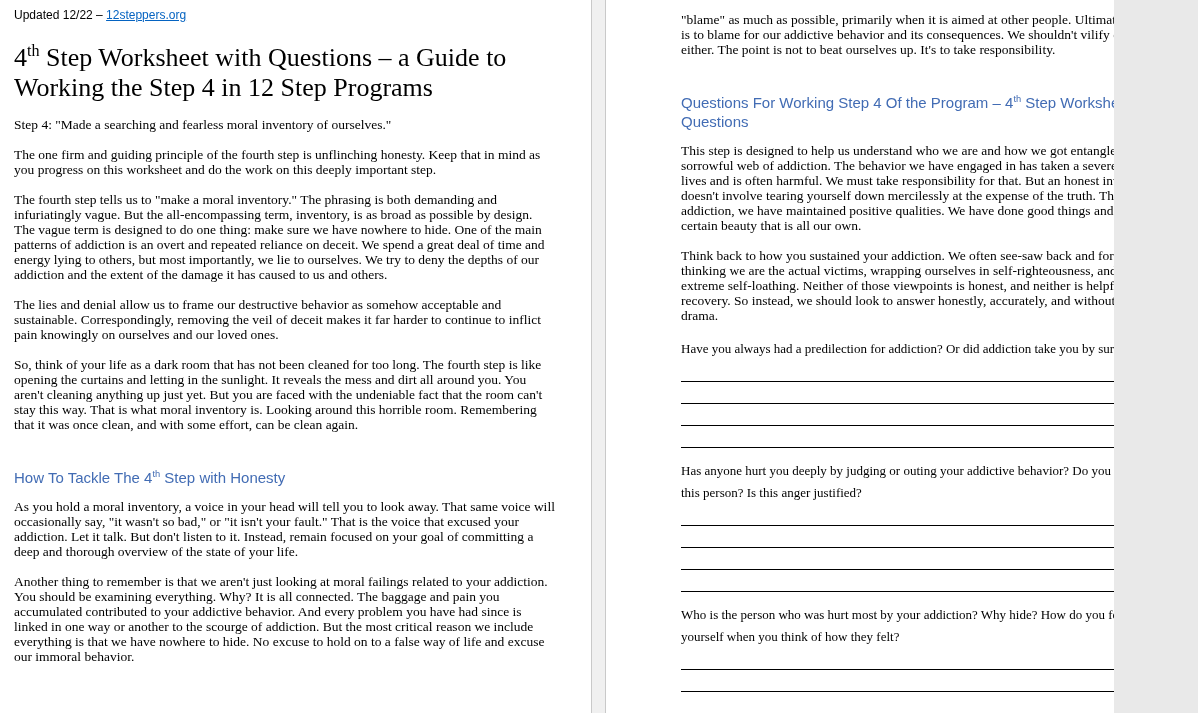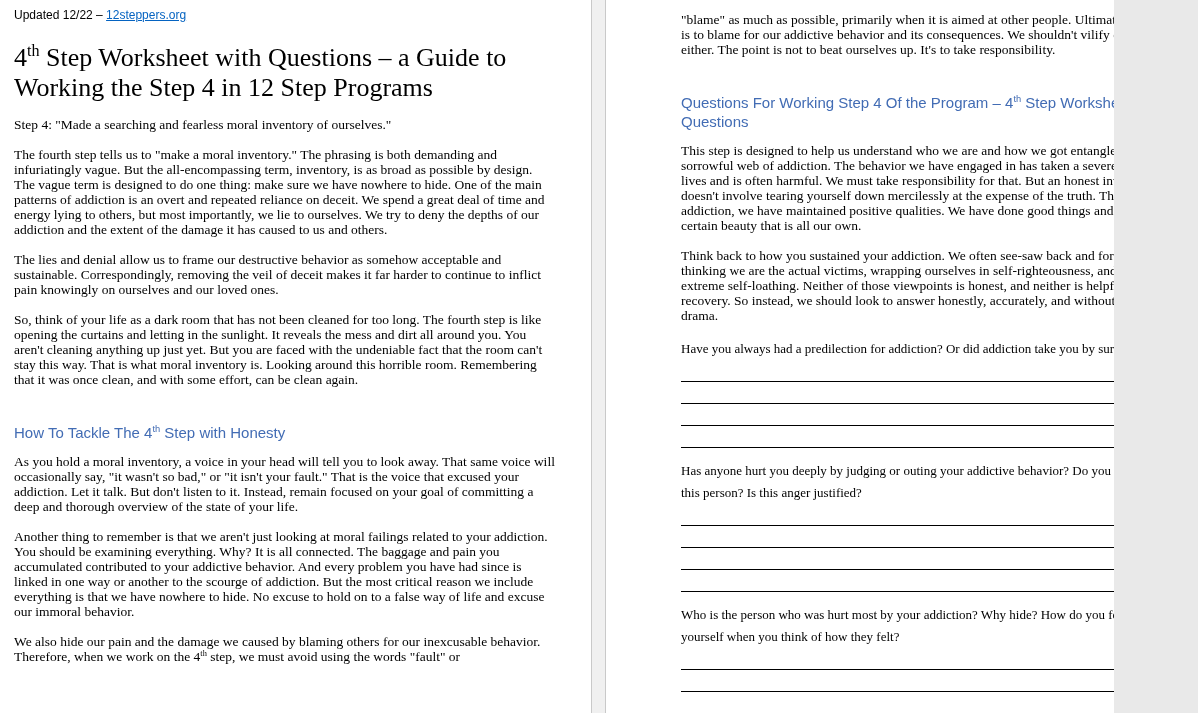--- a/index.html
+++ b/index.html
@@ -26,29 +26,29 @@
 <body>
 
 <div class="viewport">
 
   <div class="page page-left">
     <p class="meta"><span>Updated 12/22 – </span><a>12steppers.org</a></p>
 
     <h1 class="doc-title"><span>4</span><sup class="ss">th</sup><span> Step Worksheet with Questions – a Guide to Working the Step 4 in 12 Step Programs</span></h1>
 
     <p class="body">Step 4: "Made a searching and fearless moral inventory of ourselves."</p>
+    <p class="body">The one firm and guiding principle of the fourth step is unflinching honesty. Keep that in mind as you progress on this worksheet and do the work on this deeply important step.</p>
     <p class="body">The fourth step tells us to "make a moral inventory." The phrasing is both demanding and infuriatingly vague. But the all-encompassing term, inventory, is as broad as possible by design. The vague term is designed to do one thing: make sure we have nowhere to hide. One of the main patterns of addiction is an overt and repeated reliance on deceit. We spend a great deal of time and energy lying to others, but most importantly, we lie to ourselves. We try to deny the depths of our addiction and the extent of the damage it has caused to us and others.</p>
     <p class="body">The lies and denial allow us to frame our destructive behavior as somehow acceptable and sustainable. Correspondingly, removing the veil of deceit makes it far harder to continue to inflict pain knowingly on ourselves and our loved ones.</p>
     <p class="body">So, think of your life as a dark room that has not been cleaned for too long. The fourth step is like opening the curtains and letting in the sunlight. It reveals the mess and dirt all around you. You aren't cleaning anything up just yet. But you are faced with the undeniable fact that the room can't stay this way. That is what moral inventory is. Looking around this horrible room. Remembering that it was once clean, and with some effort, can be clean again.</p>
 
     <h2 class="sec"><span>How To Tackle The 4</span><sup class="ss">th</sup><span> Step with Honesty</span></h2>
 
     <p class="body">As you hold a moral inventory, a voice in your head will tell you to look away. That same voice will occasionally say, "it wasn't so bad," or "it isn't your fault." That is the voice that excused your addiction. Let it talk. But don't listen to it. Instead, remain focused on your goal of committing a deep and thorough overview of the state of your life.</p>
     <p class="body">Another thing to remember is that we aren't just looking at moral failings related to your addiction. You should be examining everything. Why? It is all connected. The baggage and pain you accumulated contributed to your addictive behavior. And every problem you have had since is linked in one way or another to the scourge of addiction. But the most critical reason we include everything is that we have nowhere to hide. No excuse to hold on to a false way of life and excuse our immoral behavior.</p>
-    <p class="body"><span>We also hide our pain and the damage we caused by blaming others for our inexcusable behavior. Therefore, when we work on the 4</span><sup class="ss">th</sup><span> step, we must avoid using the words "fault" or</span></p>
   </div>
 
   <div class="page-divider"></div>
 
   <div class="page page-right">
     <p class="body">"blame" as much as possible, primarily when it is aimed at other people. Ultimately, no one is to blame for our addictive behavior and its consequences. We shouldn't vilify ourselves, either. The point is not to beat ourselves up. It's to take responsibility.</p>
 
     <h2 class="sec"><span>Questions For Working Step 4 Of the Program – 4</span><sup class="ss">th</sup><span> Step Worksheet Questions</span></h2>
 
     <p class="body">This step is designed to help us understand who we are and how we got entangled in the sorrowful web of addiction. The behavior we have engaged in has taken a severe toll on our lives and is often harmful. We must take responsibility for that. But an honest inventory doesn't involve tearing yourself down mercilessly at the expense of the truth. Throughout our addiction, we have maintained positive qualities. We have done good things and have a certain beauty that is all our own.</p>

